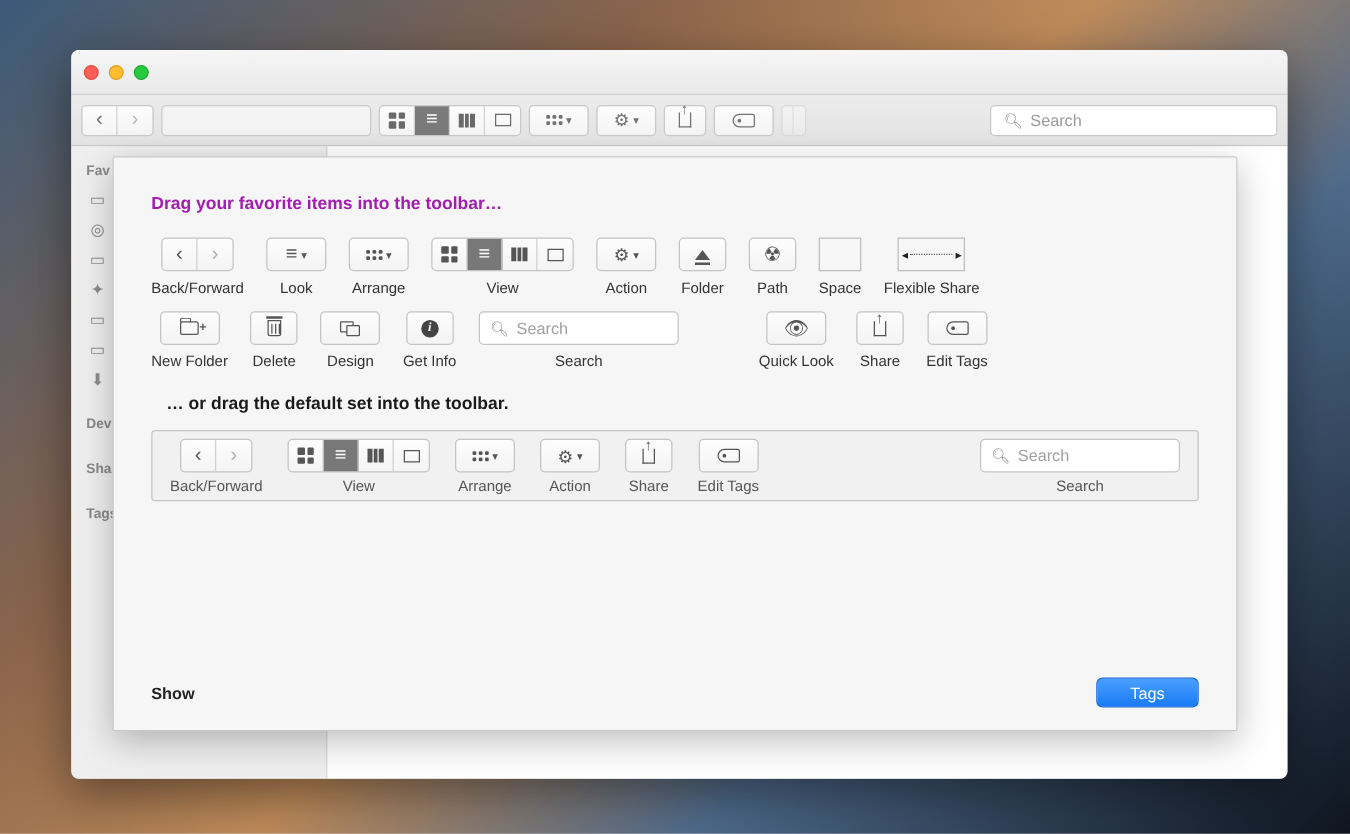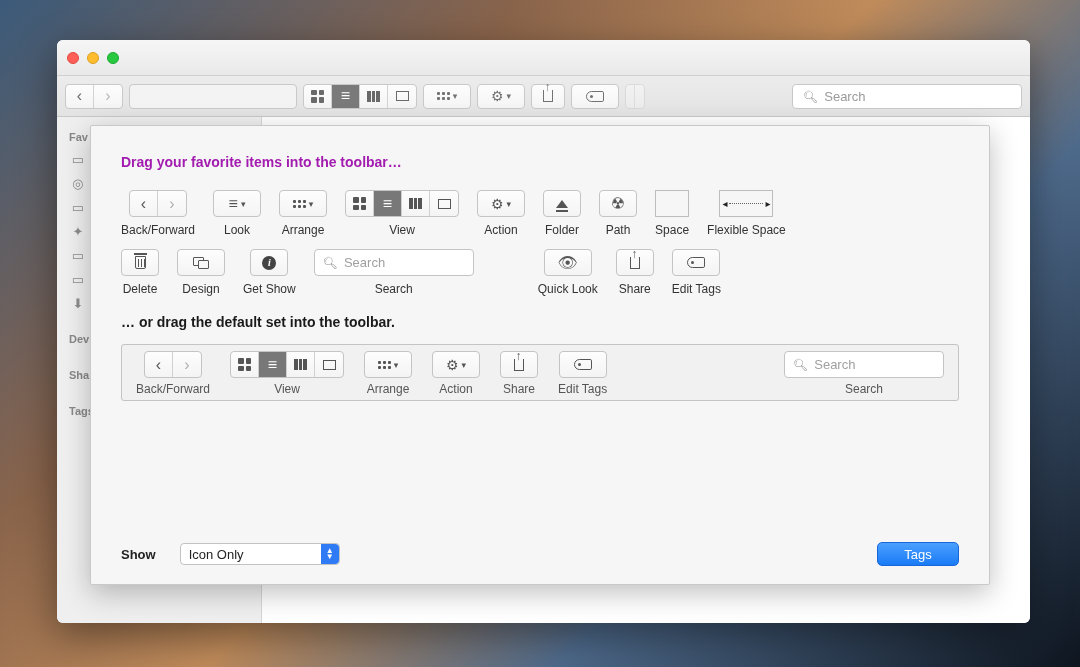--- a/index.html
+++ b/index.html
@@ -81,21 +81,21 @@
     left: 90px; top: 125px;
     width: 900px; height:460px;
     background:#f6f6f6;
     border:1px solid #c9c9c9;
     border-radius:2px;
     box-shadow: 0 8px 28px rgba(0,0,0,0.25);
     z-index: 50;
     padding: 28px 30px 0;
   }
   .sheet h1 { font-size:14px; font-weight:700; margin:0 0 20px 0; color:#a21caf;}
-  .sheet h2 { font-size:14px; font-weight:700; margin:18px 0 14px 0; color:#1a1a1a;}
+  .sheet h2 { font-size:14px; font-weight:700; margin:18px 0 14px 12px; color:#1a1a1a;}
   .gallery-row { display:flex; gap:18px; flex-wrap:nowrap; margin-bottom:12px;}
   .g-item { display:flex; flex-direction:column; align-items:center; gap:6px; }
   .g-label { font-size:12px; color:#333; text-align:center; white-space:nowrap;}
   .gbtn, .gseg {
     height:27px; background:linear-gradient(#fdfdfd,#f4f4f4);
     border:1px solid #c4c4c4; border-radius:4px;
     display:flex;align-items:center;justify-content:center;color:#555;
   }
   .gbtn{width:38px;}
   .gbtn.w48{width:48px;}
@@ -115,21 +115,21 @@
   }
   .d-item { display:flex; flex-direction:column; align-items:center; gap:4px;}
   .d-label{font-size:12px;color:#555;}
   .d-flex{flex:1;}
   .dsearch{width:160px;height:27px;background:#fff;border:1px solid #c4c4c4;border-radius:4px;display:flex;align-items:center;padding:0 8px;color:#a0a0a0;gap:6px;}
   .dsearch-input { flex:1; height:100%; display:flex; align-items:center; }
 
   
   .sheet-footer {
     position:absolute; left:30px; right:30px; bottom:18px;
-    display:flex; align-items:center; gap:24px;
+    display:flex; align-items:center; gap:0;
   }
   .footer-label{font-size:13px;font-weight:700;}
   .popup {
     width:160px; height:22px; background:#fff; border:1px solid #c3c3c3; border-radius:4px;
     display:flex; align-items:center; padding:0 0 0 8px; font-size:13px; position:relative;
   }
   .popup .arrows{
     width:18px;height:100%;background:#2f7bf6;border-radius:0 4px 4px 0;
     position:absolute;right:0;top:0;display:flex;flex-direction:column;align-items:center;justify-content:center;color:#fff;font-size:8px;line-height:6px;
   }
@@ -363,42 +363,48 @@
     </div>
     <div class="g-item">
       <div class="space-box"></div>
       <div class="g-label">Space</div>
     </div>
     <div class="g-item">
       <div class="flex-box" style="position:relative;">
         <span style="position:absolute;left:2px;font-size:10px;">◂</span>
         <span style="position:absolute;right:2px;font-size:10px;">▸</span>
       </div>
-      <div class="g-label">Flexible Space</div>
+      <div class="g-label">Flexible Share</div>
     </div>
   </div>
 
   <div class="gallery-row">
+    <div class="g-item">
+      <div class="gbtn w48">
+          <span class="i-folder"></span>
+        </div>
+      <div class="g-label">New Folder</div>
+    </div>
     <div class="g-item">
       <div class="gbtn">
           <span class="i-trash"></span>
         </div>
       <div class="g-label">Delete</div>
     </div>
     <div class="g-item">
       <div class="gbtn w48">
           <span class="i-connect"></span>
         </div>
       <div class="g-label">Design</div>
     </div>
     <div class="g-item">
       <div class="gbtn">
           <span class="i-info"></span>
         </div>
-      <div class="g-label">Get Show</div>
+      <div class="g-label">Get Info</div>
     </div>
     <div class="g-item">
       <div class="gsearch">
           <span class="i-search"></span>
           <span class="gsearch-input">Search</span>
         </div>
       <div class="g-label">Search</div>
     </div>
     <div style="width:28px"></div>
     <div class="g-item">
@@ -497,19 +503,15 @@
       <div class="dsearch">
           <span class="i-search"></span>
           <span class="dsearch-input">Search</span>
         </div>
       <div class="d-label">Search</div>
     </div>
   </div>
 
   <div class="sheet-footer">
     <span class="footer-label">Show</span>
-    <div class="popup">
-      <span>Icon Only</span>
-      <span class="arrows">▲<br>▼</span>
-    </div>
     <div class="done-btn">Tags</div>
   </div>
 </div>
 
 </body></html>

